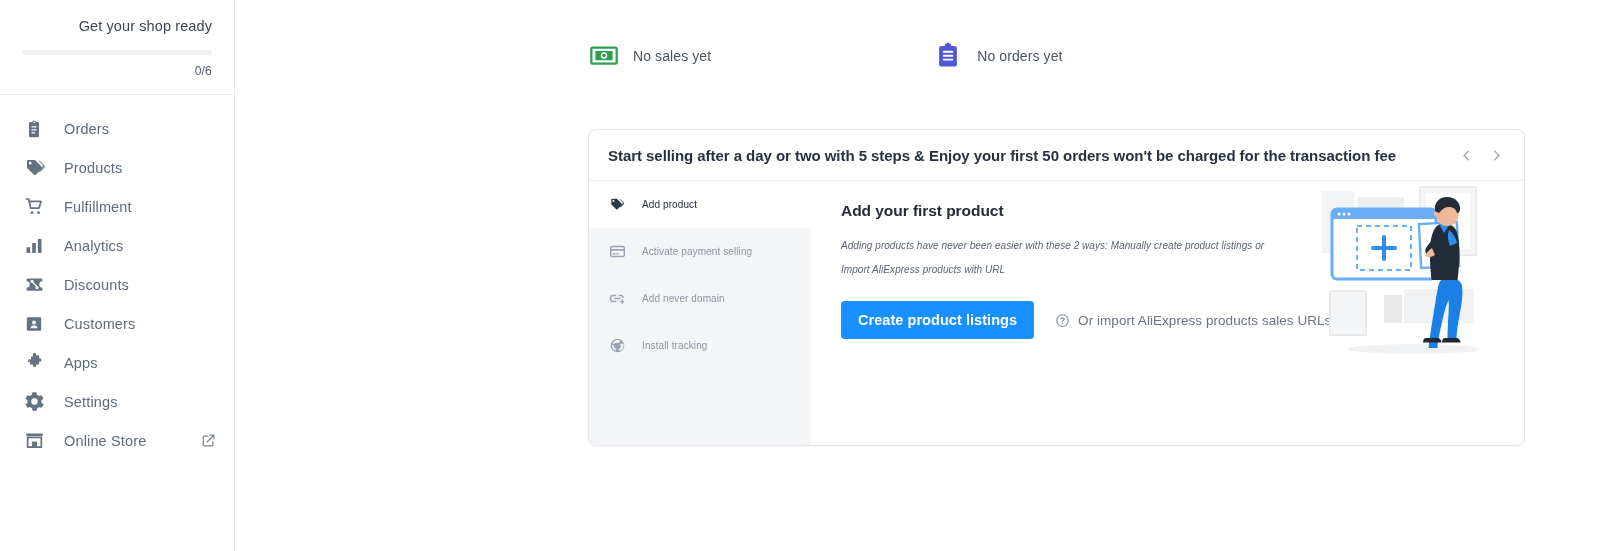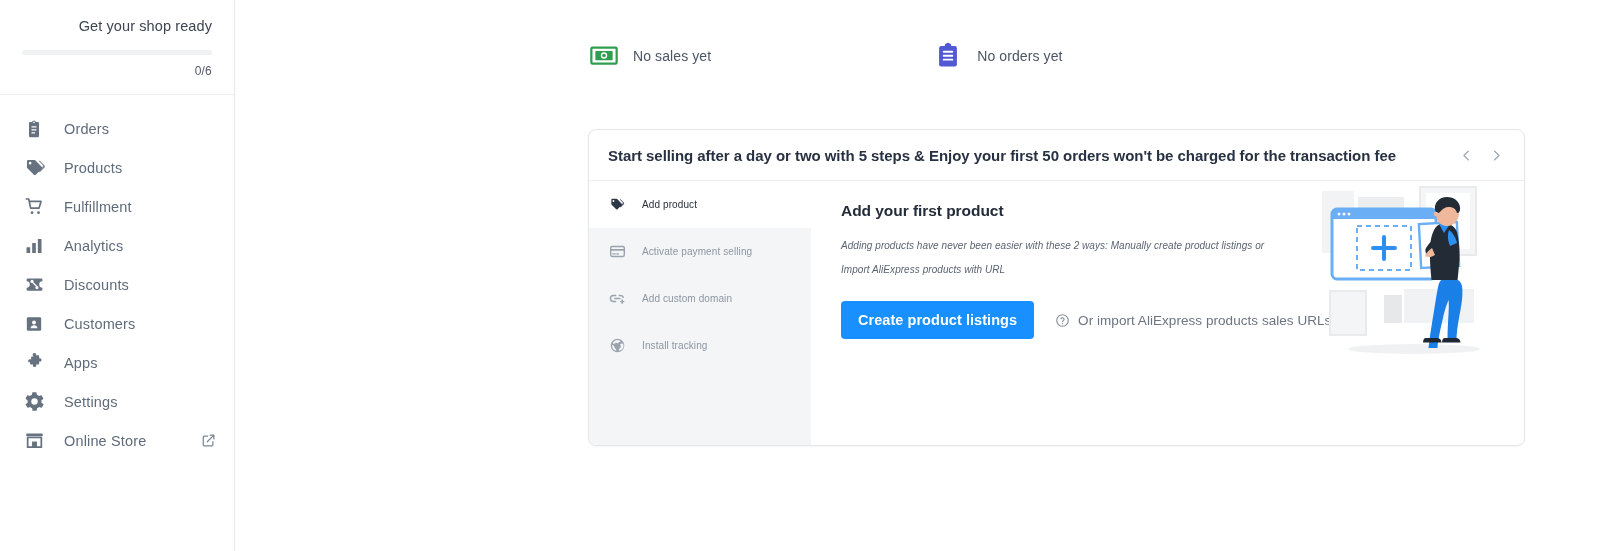--- a/index.html
+++ b/index.html
@@ -486,21 +486,21 @@
             <span class="step-label">Activate payment selling</span>
           </div>
 
           <div class="step">
             <span class="step-icon">
               <svg width="17" height="17" viewBox="0 0 24 24" fill="none" stroke="currentColor" stroke-width="2" stroke-linecap="round" stroke-linejoin="round">
                 <path d="M9.4 7.8H6.2a4.2 4.2 0 0 0 0 8.4h3.2M14.6 7.8h1.6a4.2 4.2 0 0 1 3.9 2.6"></path>
                 <path d="M8.2 12h7.2M18.6 14.2v4.4M16.4 16.4h4.4"></path>
               </svg>
             </span>
-            <span class="step-label">Add custom domain</span>
+            <span class="step-label">Add never domain</span>
           </div>
 
           <div class="step">
             <span class="step-icon">
               <svg width="17" height="17" viewBox="0 0 24 24" fill="currentColor">
                 <path d="M12 2.4A9.6 9.6 0 1 0 12 21.6 9.6 9.6 0 0 0 12 2.4zm0 2a7.6 7.6 0 0 1 4.4 1.4c-.6.9-1.5 1.2-2.3 1.7-.7.5-1.1 1.4-2 1.3-.9-.1-1.6-.9-2.5-.7-.8.2-1.2 1.1-2 1.4-.8.3-1.7 0-2.4-.4A7.6 7.6 0 0 1 12 4.4zM4.4 12c0-.4 0-.8.1-1.2.9.5 1.9.9 2.5 1.8.5.8.4 1.8.9 2.6.5.9 1.5 1.3 2 2.2.3.6.3 1.3.2 2A7.6 7.6 0 0 1 4.4 12zm9.4 7.4c.1-.8.1-1.6.5-2.3.5-.9 1.5-1.3 2-2.2.5-.8.5-1.8.3-2.7-.2-.8-.9-1.4-1-2.2 1.1-.3 2.2-.8 3.4-.7.3 0 .6.1.9.2.5 1 .7 2.1.7 3.3a7.6 7.6 0 0 1-6.8 6.6z"></path>
               </svg>
             </span>
             <span class="step-label">Install tracking</span>
           </div>

